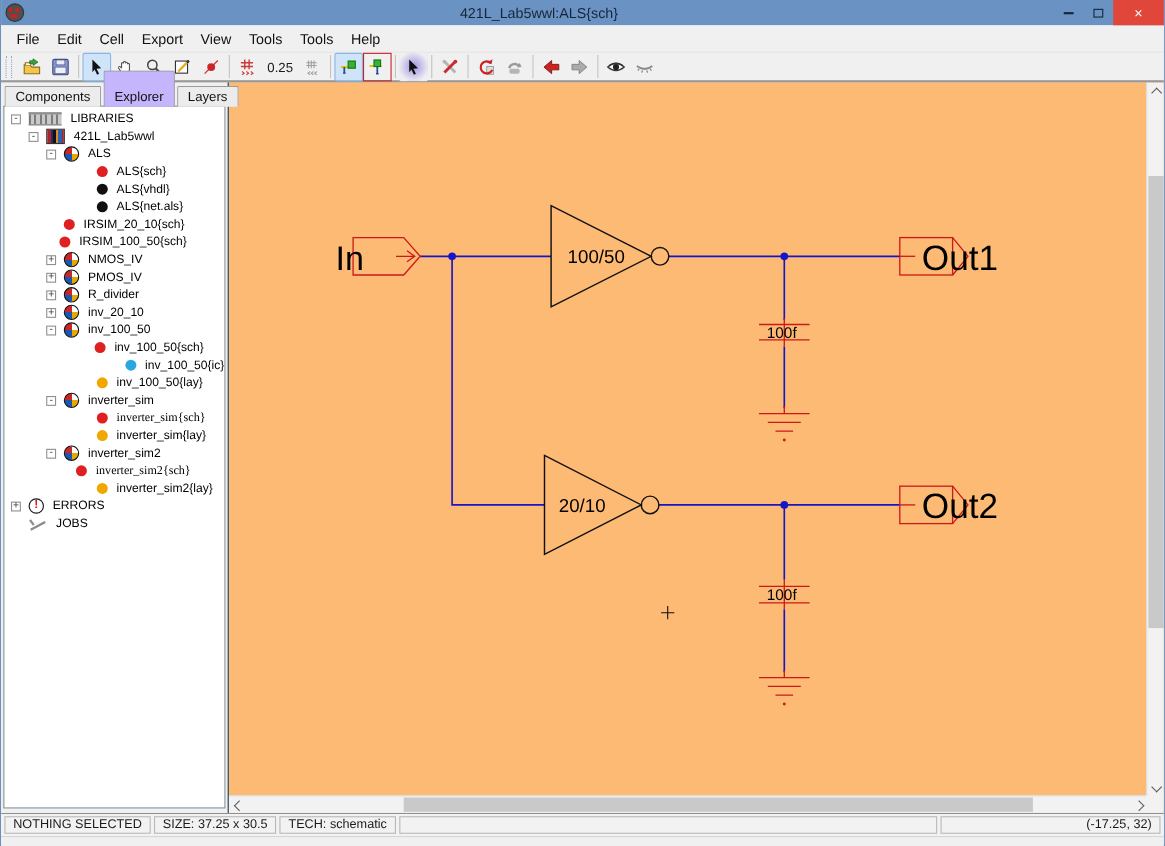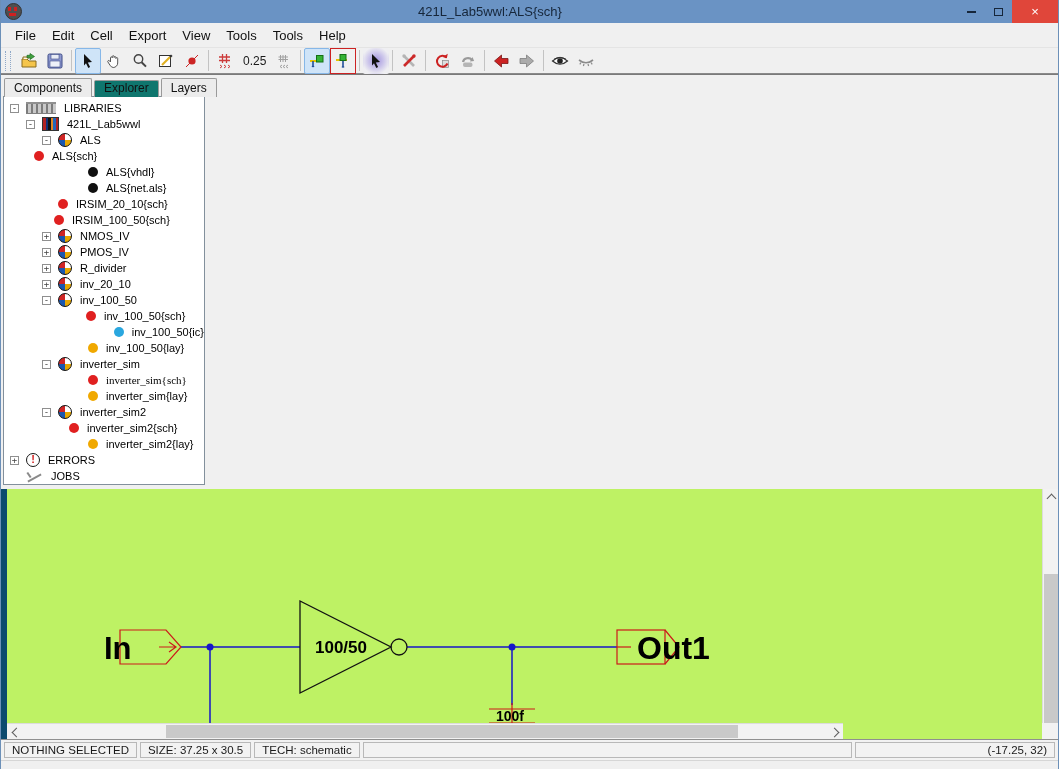--- a/index.html
+++ b/index.html
@@ -26,25 +26,25 @@
   .toolbar{height:25px;background:#f0f0f0;display:flex;align-items:center;padding:0 4px;border-bottom:1px solid #8a8a8a;}
   .tb-handle{width:4px;height:20px;border-left:1px dotted #8fa8c8;border-right:1px dotted #8fa8c8;margin:0 5px 0 0;}
   .tbtn{width:24px;height:24px;display:flex;align-items:center;justify-content:center;border:1px solid transparent;border-radius:2px;flex:none;}
   .tbtn.active{background:#cfe4f8;border-color:#86b7e8;}
   .tbtn.red-outline{border:1.5px solid #cc2222;border-radius:0;}
   .tbtn.glow{background:radial-gradient(circle at 50% 48%,#a293dd 0%,#c9c2ea 42%,#efeff2 80%);}
   .tb-sep{width:1px;height:21px;background:#c3c3c3;margin:0 3px;flex:none;}
   .tb-text{font-size:12px;color:#1a1a1a;padding:0 5px;}
 
   
-  .main{height:665px;display:flex;border-top:1px solid #7a7a7a;box-sizing:border-box;flex-direction:column;}
+  .main{height:665px;display:flex;border-top:1px solid #7a7a7a;box-sizing:border-box;}
   .left-panel{width:206px;flex:none;background:#f0f0f0;display:flex;flex-direction:column;}
   .tabs{height:21px;display:flex;align-items:flex-end;padding-left:3px;position:relative;z-index:2;}
   .tab{padding:2px 9px 2px 9px;border:1px solid #9a9a9a;border-bottom:none;background:#ececec;font-size:12px;margin-right:2px;border-radius:2px 2px 0 0;position:relative;top:1px;color:#111;}
-  .tab.active{background:#0f766e;padding-top:0;z-index:3;}
+  .tab.active{background:#c4b5fd;padding-top:16px;z-index:3;}
   .tree-panel{flex:1;border:1px solid #82909c;background:#fff;margin:0 2px 4px 2px;overflow:hidden;padding-top:3px;position:relative;z-index:1;}
 
   
   .tree-row{display:flex;align-items:center;height:16px;font-size:11px;white-space:nowrap;color:#000;}
   .toggle{width:9px;height:9px;box-sizing:border-box;border:1px solid #8f8f8f;background:#fff;font-size:9px;line-height:6px;text-align:center;color:#444;margin-right:7px;flex:none;font-family:"DejaVu Sans Mono",monospace;}
   .toggle.hidden{visibility:hidden;}
   .tree-icon{flex:none;margin-right:5px;box-sizing:border-box;}
   .tree-icon.deep{margin-left:14px;}
   .icon-libraries{width:30px;height:12px;background-color:#c9c9c9;background-image:repeating-linear-gradient(90deg,#7c7c7c 0 2px,rgba(0,0,0,0) 2px 5px);border-top:2px solid #909090;border-bottom:1px solid #808080;}
   .icon-library{width:17px;height:14px;background:linear-gradient(90deg,#b22222 0 3px,#113377 3px 5px,#111 5px 8px,#e08822 8px 10px,#2266bb 10px 13px,#b22222 13px 15px,#eeaa22 15px 17px);border:1px solid #333;}
@@ -54,21 +54,21 @@
   .icon-dot-blue{width:10px;height:10px;border-radius:50%;background:#2aa7df;}
   .icon-dot-orange{width:10px;height:10px;border-radius:50%;background:#f0a800;}
   .icon-errors{width:14px;height:14px;border:1.8px solid #181818;border-radius:50%;position:relative;background:#fff;}
   .icon-errors::after{content:"!";position:absolute;left:0;right:0;top:-1px;text-align:center;color:#d42020;font-weight:bold;font-size:11px;}
   .icon-jobs{width:17px;height:13px;position:relative;}
   .icon-jobs::after{content:"";position:absolute;left:1px;top:7px;width:15px;height:2px;background:#8a8a8a;transform:rotate(-28deg);}
   .icon-jobs::before{content:"";position:absolute;left:0;top:4px;width:6px;height:2px;background:#8a8a8a;transform:rotate(55deg);}
   .tree-label{padding-left:3px;}
 
   
-  .canvas{flex:1;position:relative;background:#bef264;border-left:6px solid #0c4a6e;box-sizing:border-box;overflow:hidden;font-weight:bold;}
+  .canvas{flex:1;position:relative;background:#fdba74;border-left:1px solid #0c4a6e;box-sizing:border-box;overflow:hidden;}
   .schematic{position:absolute;left:0;top:0;}
   .vscroll{position:absolute;right:0;top:0;width:16px;height:649px;background:#f2f2f2;border-left:1px solid #dcdcdc;box-sizing:border-box;}
   .hscroll{position:absolute;left:0;bottom:0;width:836px;height:16px;background:#f2f2f2;border-top:1px solid #dcdcdc;box-sizing:border-box;}
   .corner{position:absolute;right:0;bottom:0;width:16px;height:16px;background:#f2f2f2;}
   .vthumb{position:absolute;left:1px;top:85px;width:14px;height:411px;background:#c9c9c9;}
   .hthumb{position:absolute;top:1px;left:159px;width:572px;height:13px;background:#c9c9c9;}
   .sarrow{position:absolute;display:flex;align-items:center;justify-content:center;width:16px;height:16px;}
   .chev{width:6px;height:6px;border-right:1.5px solid #5c5c5c;border-bottom:1.5px solid #5c5c5c;}
   .chev.up{transform:rotate(-135deg);margin-top:3px;}
   .chev.down{transform:rotate(45deg);margin-top:-2px;}
@@ -286,21 +286,21 @@
           <div class="tree-row" style="padding-left: 22px;">
     <span class="toggle">-</span>
     <span class="tree-icon icon-library"></span>
     <span class="tree-label">421L_Lab5wwl</span>
   </div>
           <div class="tree-row" style="padding-left: 38px;">
     <span class="toggle">-</span>
     <span class="tree-icon icon-cellgroup"></span>
     <span class="tree-label">ALS</span>
   </div>
-          <div class="tree-row" style="">
+          <div class="tree-row" style="padding-left: 54px;">
     <span class="toggle hidden"></span>
     <span class="tree-icon icon-dot-red deep"></span>
     <span class="tree-label">ALS{sch}</span>
   </div>
           <div class="tree-row" style="padding-left: 54px;">
     <span class="toggle hidden"></span>
     <span class="tree-icon icon-dot-black deep"></span>
     <span class="tree-label">ALS{vhdl}</span>
   </div>
           <div class="tree-row" style="padding-left: 54px;">
@@ -371,21 +371,21 @@
           <div class="tree-row" style="padding-left: 54px;">
     <span class="toggle hidden"></span>
     <span class="tree-icon icon-dot-orange deep"></span>
     <span class="tree-label">inverter_sim{lay}</span>
   </div>
           <div class="tree-row" style="padding-left: 38px;">
     <span class="toggle">-</span>
     <span class="tree-icon icon-cellgroup"></span>
     <span class="tree-label">inverter_sim2</span>
   </div>
-          <div class="tree-row" style="padding-left: 35px;">
+          <div class="tree-row" style="padding-left: 35px; font-family: Liberation Serif, serif;">
     <span class="toggle hidden"></span>
     <span class="tree-icon icon-dot-red deep"></span>
     <span class="tree-label">inverter_sim2{sch}</span>
   </div>
           <div class="tree-row" style="padding-left: 54px;">
     <span class="toggle hidden"></span>
     <span class="tree-icon icon-dot-orange deep"></span>
     <span class="tree-label">inverter_sim2{lay}</span>
   </div>
           <div class="tree-row" style="padding-left: 6px;">

